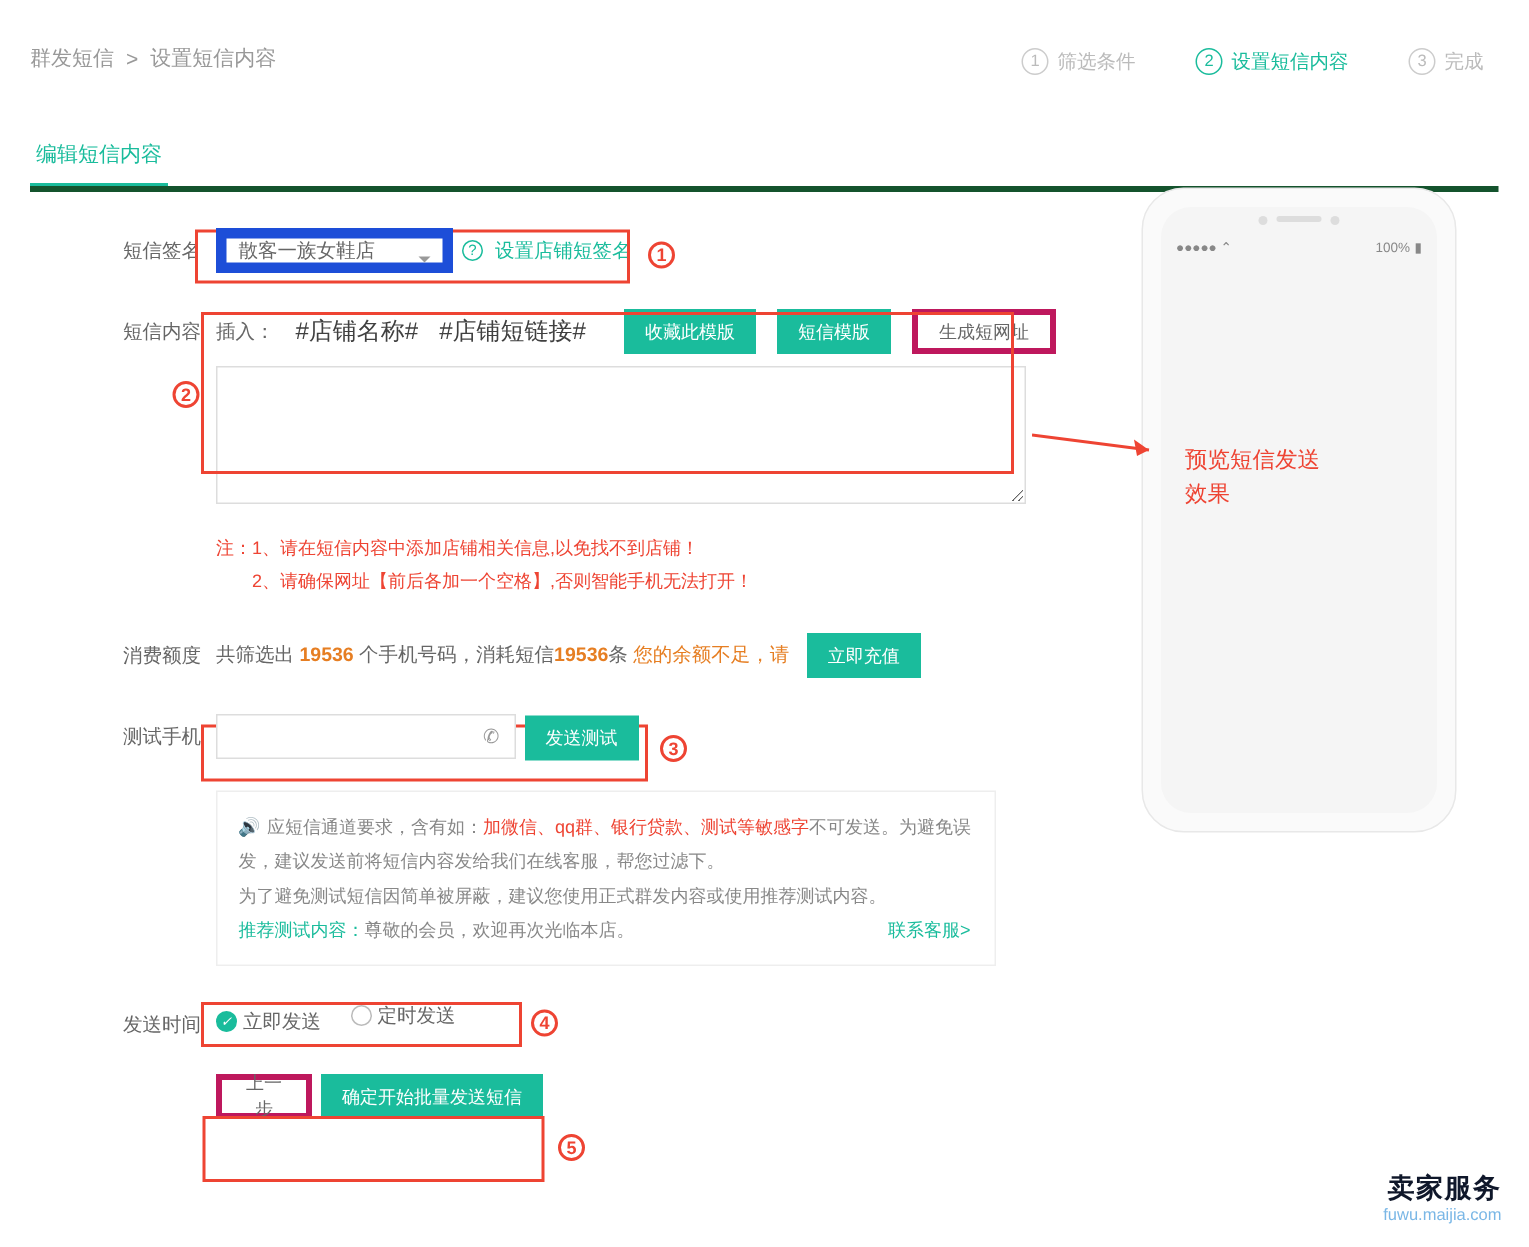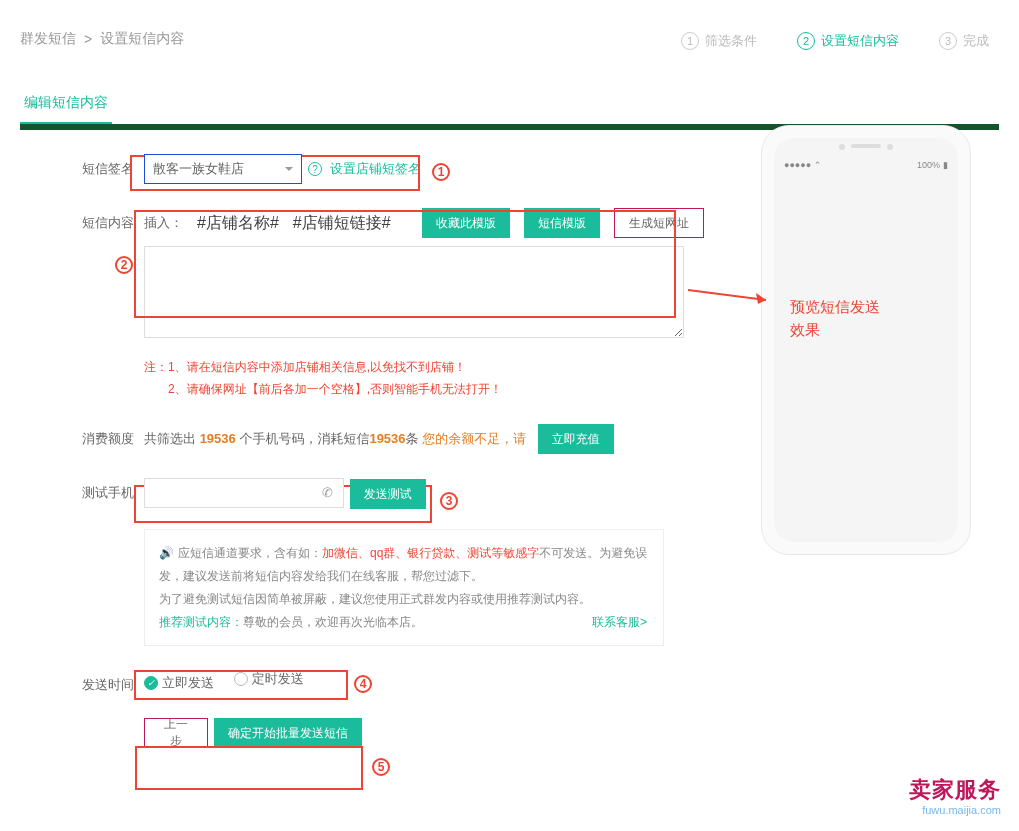--- a/index.html
+++ b/index.html
@@ -4,47 +4,47 @@
 <style>
 *{box-sizing:border-box;margin:0;padding:0}
 body{font-family:"Microsoft YaHei",Arial,sans-serif;font-size:13px;color:#666;background:#fff;width:1019px;height:831px;position:relative;overflow:hidden}
 .breadcrumb{display:flex;align-items:center;padding:30px 20px 0;gap:8px;color:#999;font-size:14px}
 .breadcrumb a{color:#999;text-decoration:none}
 .steps{position:absolute;right:30px;top:32px;display:flex;gap:40px;align-items:center}
 .step{display:flex;align-items:center;gap:6px;color:#bbb;font-size:13px}
 .step-num{display:inline-flex;width:18px;height:18px;border:1px solid #ccc;border-radius:50%;align-items:center;justify-content:center;font-size:11px;color:#bbb}
 .step.active{color:#1abc9c}
 .step.active .step-num{border-color:#1abc9c;color:#1abc9c}
-.tab-header{margin:36px 20px 0;border-bottom:6px solid #14532d}
+.tab-header{margin:36px 20px 0;border-bottom:4px solid #14532d}
 .tab{display:inline-block;padding:10px 4px;color:#1abc9c;border-bottom:2px solid #1abc9c;font-size:14px}
 .form-area{padding:24px 0 0 70px;position:relative}
 .form-row{display:flex;align-items:flex-start;margin-bottom:24px}
 .form-label{width:64px;text-align:right;color:#666;margin-right:10px;padding-top:6px;font-size:13px}
 .row-body{flex:1;min-width:0;max-width:560px}
-.select-sign{width:158px;height:30px;border:1px solid #1d4ed8;padding:0 22px 0 8px;color:#666;position:relative;background:#fff;display:inline-flex;align-items:center}
+.select-sign{width:158px;height:30px;border:7px solid #1d4ed8;padding:0 22px 0 8px;color:#666;position:relative;background:#fff;display:inline-flex;align-items:center}
 .select-sign::after{content:"";position:absolute;right:8px;top:12px;border:4px solid transparent;border-top-color:#999}
 .link-teal{color:#1abc9c;text-decoration:none}
 .help-icon{display:inline-flex;width:14px;height:14px;border:1px solid #1abc9c;border-radius:50%;align-items:center;justify-content:center;font-size:10px;color:#1abc9c;margin-right:2px}
 .redbox{border:2px solid #e43;position:absolute;pointer-events:none}
 .rb1{left:130px;top:25px;width:290px;height:36px}
 .rb2{left:134px;top:80px;width:542px;height:108px}
 .rb3{left:134px;top:355px;width:298px;height:38px}
 .rb4{left:134px;top:540px;width:214px;height:30px}
 .rb5{left:135px;top:616px;width:228px;height:44px}
 .red-badge{position:absolute;display:inline-flex;width:18px;height:18px;border:2px solid #e43;border-radius:50%;align-items:center;justify-content:center;font-size:12px;color:#e43;font-weight:bold}
 .bd1{left:432px;top:33px}
 .bd2{left:115px;top:126px}
 .bd3{left:440px;top:362px}
 .bd4{left:354px;top:545px}
 .bd5{left:372px;top:628px}
 .insert-line{display:flex;align-items:center;gap:14px;margin-bottom:8px}
 .insert-line .btn{margin-left:auto}
 .tag-link{color:#404040;font-size:16px}
 .btn{display:inline-flex;align-items:center;justify-content:center;height:30px;padding:0 14px;background:#1abc9c;color:#fff;border:none;font-size:12px;cursor:pointer}
-.btn.grey{background:#fff;color:#666;border:1px solid #be185d}
+.btn.grey{background:#fff;color:#666;border:4px solid #be185d}
 .textarea{width:540px;height:92px;border:1px solid #ddd;padding:6px;resize:both;font-family:inherit}
 .counter-line{font-size:12px;color:#888;margin-top:6px}
 .counter-line .num{color:#e67e22}
 .note-red{color:#e43;font-size:12px;margin-top:16px;line-height:1.8}
 .quota-line{font-size:13px;color:#666}
 .quota-line .num{color:#e67e22;font-weight:bold}
 .quota-line .warn{color:#e67e22}
 .phone-input{width:200px;height:30px;border:1px solid #ddd;padding:0 28px 0 8px;position:relative;display:inline-flex;align-items:center}
 .tip-panel{border:1px solid #eee;padding:12px 14px;width:520px;font-size:12px;line-height:1.9;color:#888;position:relative}
 .tip-panel .speaker{color:#e67e22;margin-right:4px}
@@ -62,21 +62,21 @@
 .phone-notch .bar{width:30px;height:4px}
 .phone-status{display:flex;justify-content:space-between;padding:4px 10px;font-size:9px;color:#888}
 .phone-status .right{display:flex;gap:3px;align-items:flex-start}
 .sms-bubble{margin:30px 12px 0;background:#fff;border:1px solid #eee;border-radius:4px;padding:14px 10px;font-size:12px;color:#666;position:relative;min-height:130px}
 .sms-bubble::after{content:"";position:absolute;left:16px;bottom:-8px;border:6px solid transparent;border-top-color:#fff}
 .arrow{position:absolute;left:688px;top:260px;width:90px;height:50px;pointer-events:none}
 .arrow-line{stroke:#e43;stroke-width:2;fill:none}
 .arrow-head{fill:#e43}
 .annot{position:absolute;left:790px;top:296px;color:#e43;font-size:15px;line-height:1.5}
 .watermark{position:absolute;right:18px;bottom:14px;text-align:right;font-size:11px;color:#7ab7e6;line-height:1.2}
-.watermark .big{font-size:22px;font-weight:bold;color:#be185d;letter-spacing:1px}
+.watermark .big{font-size:18px;font-weight:bold;color:#0f172a;letter-spacing:1px}
 .btn-row{display:flex;gap:6px;align-items:center}
 </style>
 </head>
 <body>
 
 <div class="breadcrumb">
   <a>群发短信</a>
   <span>&gt;</span>
   <span>设置短信内容</span>
 </div>

